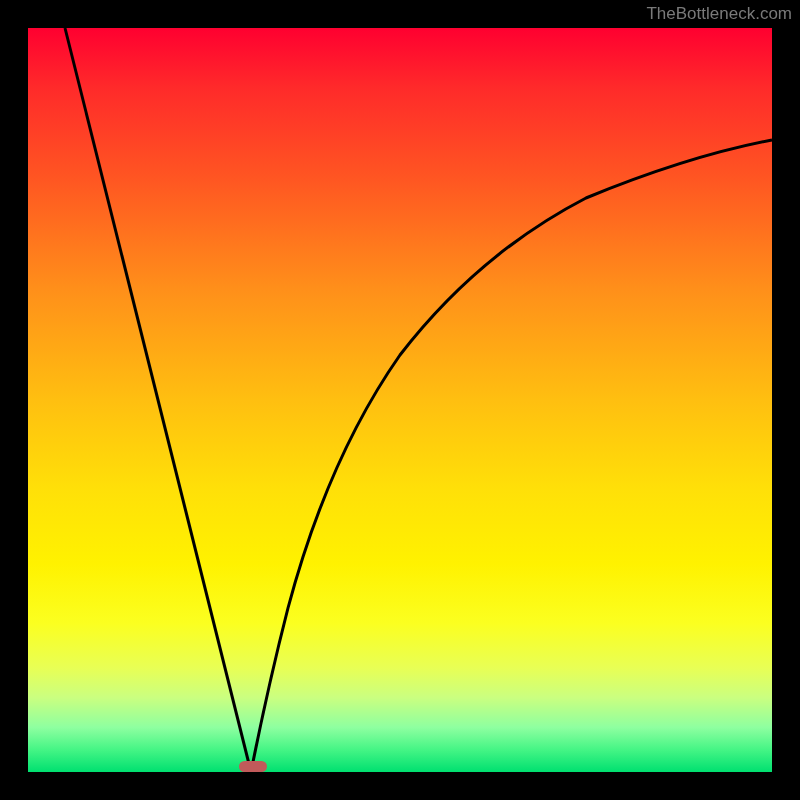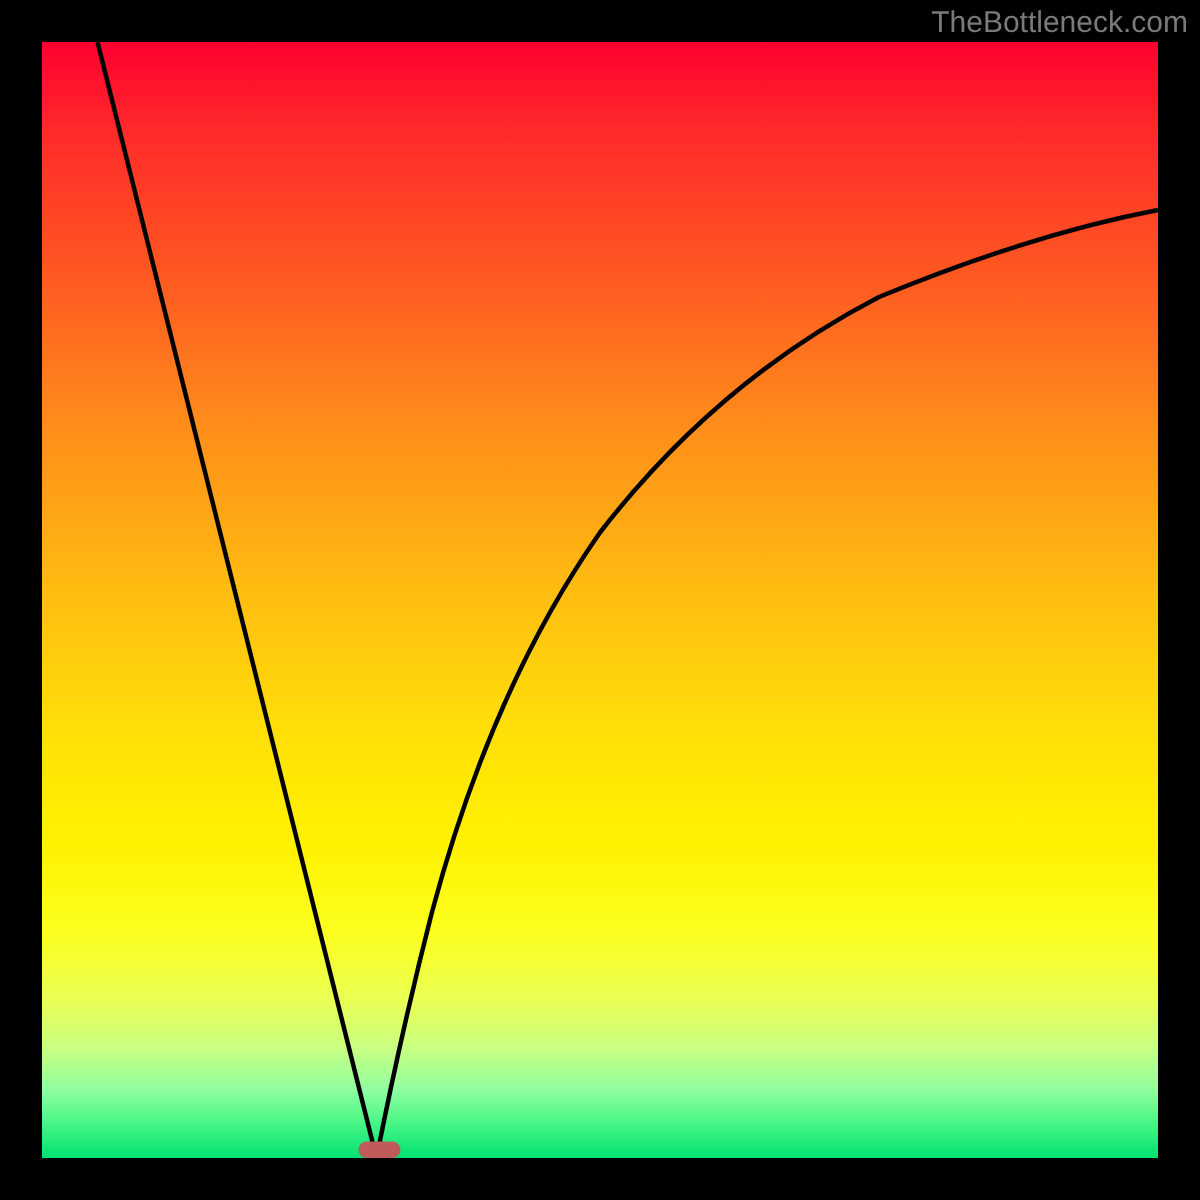--- a/index.html
+++ b/index.html
@@ -48,21 +48,21 @@
     top: 0;
     width: 744px;
     height: 744px;
     overflow: visible;
   }
   .watermark {
     position: absolute;
     top: 4px;
     right: 8px;
     color: #7a7a7a;
-    font-size: 20px;
+    font-size: 17px;
     letter-spacing: 0px;
     user-select: none;
   }
 </style>
 </head>
 <body>
 
 <div class="frame">
 
   <div class="plot">

